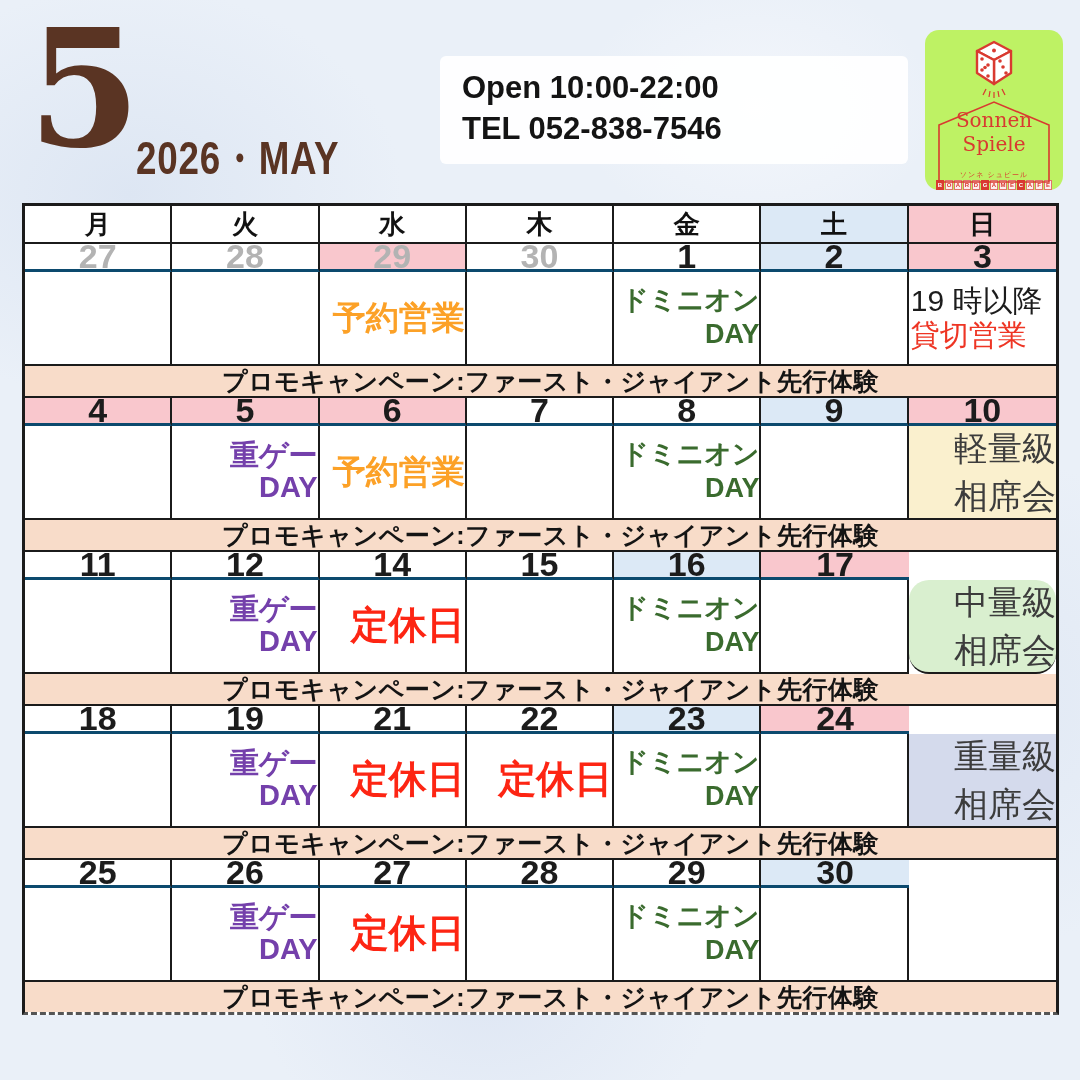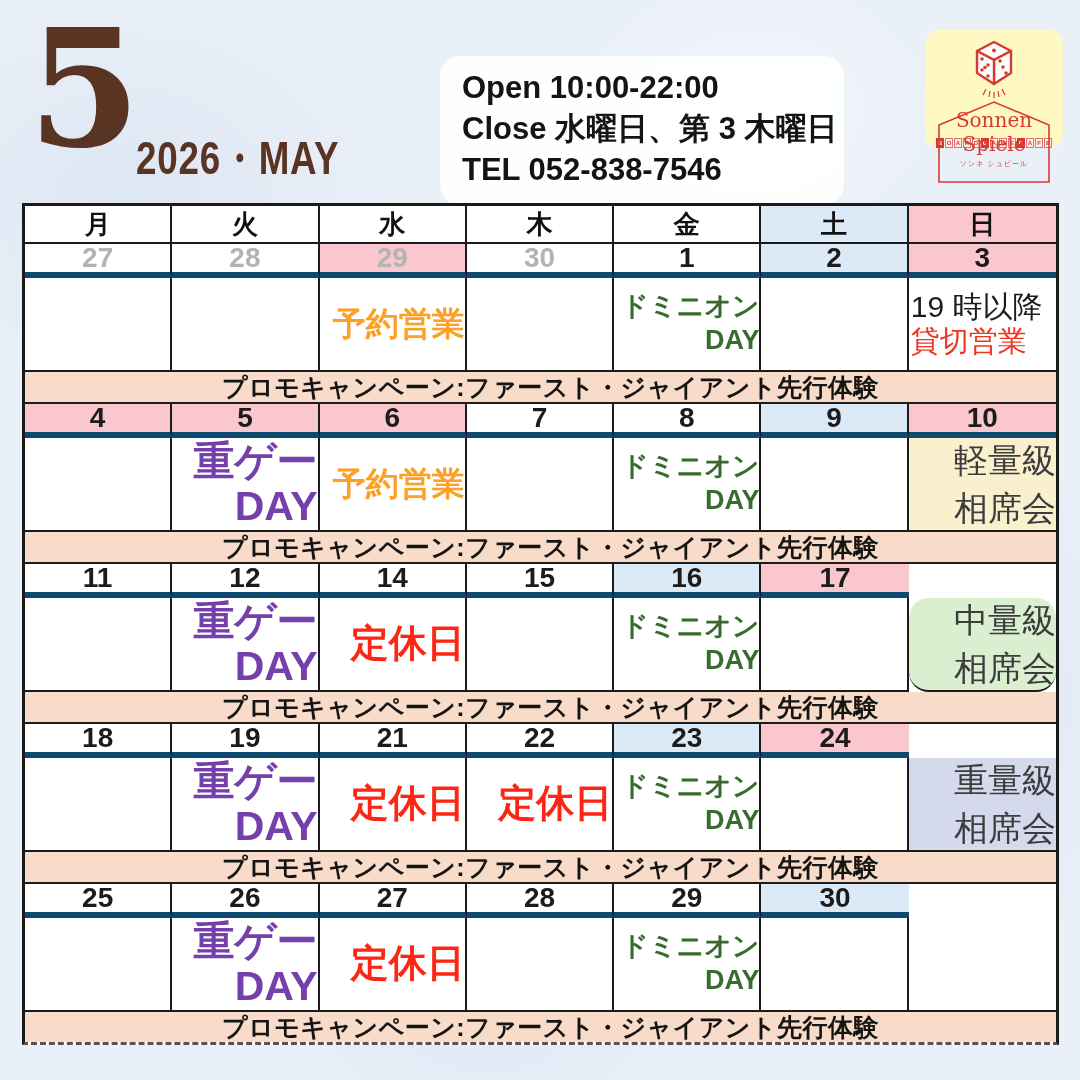--- a/index.html
+++ b/index.html
@@ -19,94 +19,93 @@
     font-family:"DejaVu Serif","Liberation Serif",serif;
     font-weight:bold;font-size:162px;line-height:1.0;color:#5a3423;
   }
   .month-sub{
     position:absolute;left:136px;top:128px;
     font-weight:bold;font-size:46px;color:#5a3423;
     transform:scaleX(0.80);transform-origin:left center;
     letter-spacing:1px;white-space:nowrap;
   }
   .info-box{
-    position:absolute;left:440px;top:56px;width:404px;box-sizing:border-box;
-    background:rgba(255,255,255,0.93);border-radius:20px;
+    position:absolute;left:440px;top:56px;width:468px;box-sizing:border-box;
+    background:rgba(255,255,255,0.93);border-radius:6px;
     padding:12px 20px 14px 22px;
   }
   .info-box div{
     font-weight:bold;font-size:31px;line-height:1.32;color:#141414;white-space:nowrap;
   }
   
   .logo{
-    position:absolute;left:925px;top:30px;width:138px;height:118px;
-    background:#fef9c3;border-radius:14px;
+    position:absolute;left:925px;top:30px;width:138px;height:160px;
+    background:#bef264;border-radius:14px;
     display:flex;flex-direction:column;align-items:center;
   }
   .logo svg{display:block;}
   .logo .house-wrap{position:relative;width:118px;height:86px;margin-top:-2px;}
   .logo .house-text{
     position:absolute;left:0;top:10px;width:100%;text-align:center;
     font-family:"DejaVu Serif","Liberation Serif",serif;color:#d93a30;
   }
   .logo .house-text .nm{font-size:20px;line-height:1.18;}
-  .logo .house-text .kana{font-size:7px;margin-top:3px;letter-spacing:1px;color:#d93a30;}
+  .logo .house-text .kana{font-size:7px;margin-top:14px;letter-spacing:1px;color:#d93a30;}
   .letters-row{display:flex;gap:1px;margin-top:3px;}
   .letters-row .lb{
     width:8px;height:10px;border:1px solid #e0746d;box-sizing:border-box;
     font-size:6px;font-weight:bold;color:#d93a30;background:#fdeeee;
     display:flex;align-items:center;justify-content:center;line-height:1;
   }
   .letters-row .lb.filled{background:#d93a30;color:#ffffff;border-color:#d93a30;}
   
   .calendar{
     position:absolute;left:22px;top:203px;width:1037px;box-sizing:border-box;
     background:#ffffff;
     border:3px solid #1b1b1b;border-bottom:3px dashed #555;
   }
   .cal-row{display:grid;grid-template-columns:repeat(7,1fr);}
   .cell{box-sizing:border-box;border-right:2px solid #1b1b1b;background:#ffffff;
         display:flex;flex-direction:column;align-items:center;justify-content:center;}
   .cell:last-child{border-right:none;}
   .head-row .cell{height:38px;border-bottom:2px solid #1b1b1b;
     font-size:26px;font-weight:bold;color:#111;}
-  .date-row .cell{height:34px;border-bottom:6px solid #0c4a6e;
-    font-size:28px;font-weight:600;color:#1c1c1c;}
+  .date-row .cell{height:28px;border-bottom:3px solid #0c4a6e;
+    font-size:34px;font-weight:600;color:#1c1c1c;}
   .date-row .cell.muted{color:#b3b3b3;}
   .event-row .cell{height:94px;border-bottom:2px solid #1b1b1b;align-items:flex-end;}
   .bg-pink{background:#f9c7cd !important;}
   .bg-blue{background:#dce9f6 !important;}
   .bg-cream{background:#faf0ce !important;}
   .bg-green2{background:#d9efcf !important;border-radius:20px;}
   .bg-lav{background:#d4daec !important;}
   .banner-row{
     height:30px;background:#f8dcc9;border-bottom:2px solid #1b1b1b;
     display:flex;align-items:center;justify-content:center;
     font-size:25px;font-weight:bold;color:#141414;letter-spacing:0.5px;padding-left:20px;
   }
   .banner-row:last-child{border-bottom:none;}
   .ev-left{align-items:flex-start !important;padding-left:2px;justify-content:center;}
   .ln{white-space:nowrap;line-height:1.15;}
   .ln-reserve{color:#fca127;font-size:33px;font-weight:bold;}
   .ln-dominion{color:#3a6b2e;font-size:27px;font-weight:bold;line-height:1.25;}
-  .ln-heavy{color:#7440ab;font-size:41px;font-weight:600;line-height:1.1;}
+  .ln-heavy{color:#7440ab;font-size:29px;font-weight:600;line-height:1.1;}
   .ln-closed{color:#fd2513;font-size:38px;font-weight:bold;}
   .ln-time{color:#1c1c1c;font-size:30px;font-weight:500;}
   .ln-charter{color:#ee3524;font-size:29px;font-weight:normal;}
   .ln-aiseki{color:#3c3c3c;font-size:34px;font-weight:500;line-height:1.42;}
 </style>
 </head>
 <body>
 
 <div class="month-num">5</div>
 <div class="month-sub">2026・MAY</div>
 
 <div class="info-box">
   <div>Open 10:00-22:00</div>
-  <div>Close 水曜日、第 3 木曜日</div>
   <div>TEL 052-838-7546</div>
 </div>
 
 <div class="logo">
   <span style="margin-top:9px;">
     <svg width="52" height="62" viewBox="0 0 52 62">
       <g stroke="#d93a30" stroke-width="2.4" fill="#ffffff" stroke-linejoin="round">
         <polygon points="26,3 43,12 26,21 9,12"></polygon>
         <polygon points="43,12 43,34 26,45 26,21"></polygon>
         <polygon points="9,12 9,34 26,45 26,21"></polygon>

